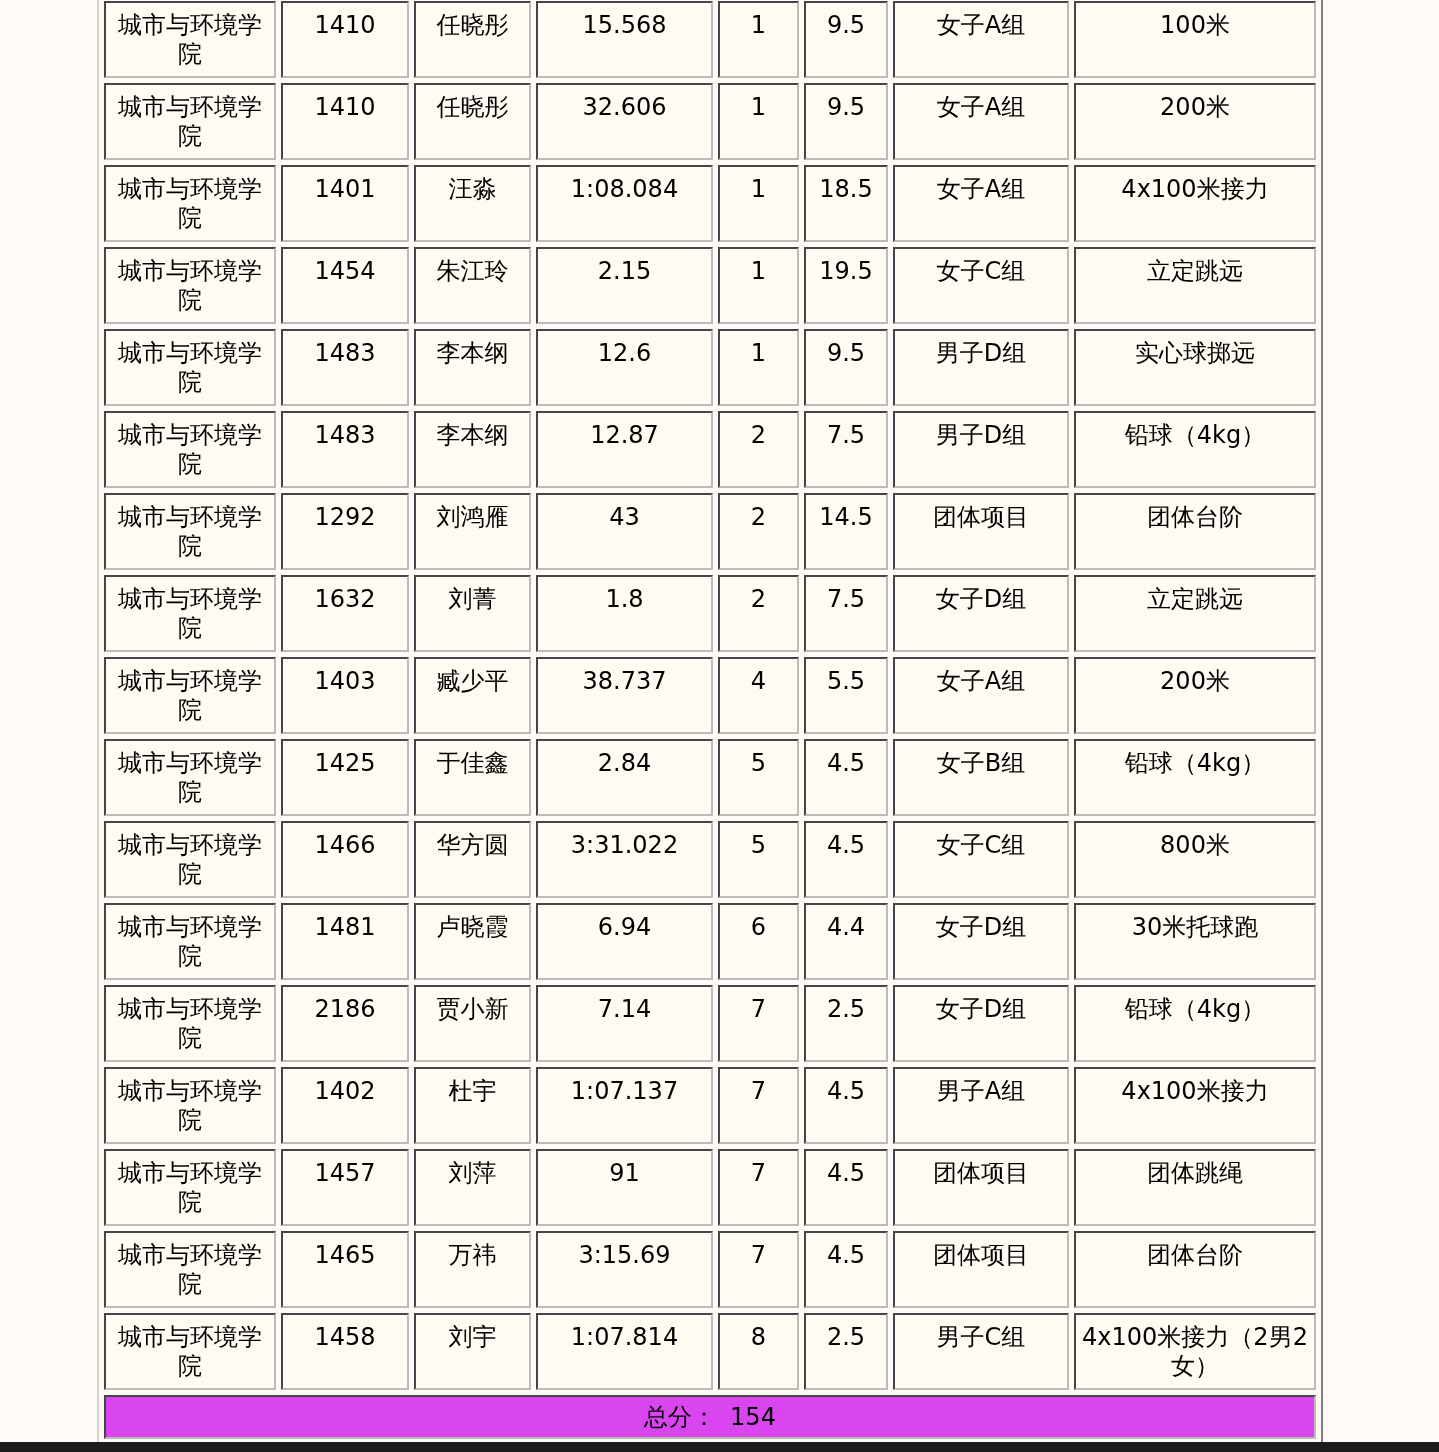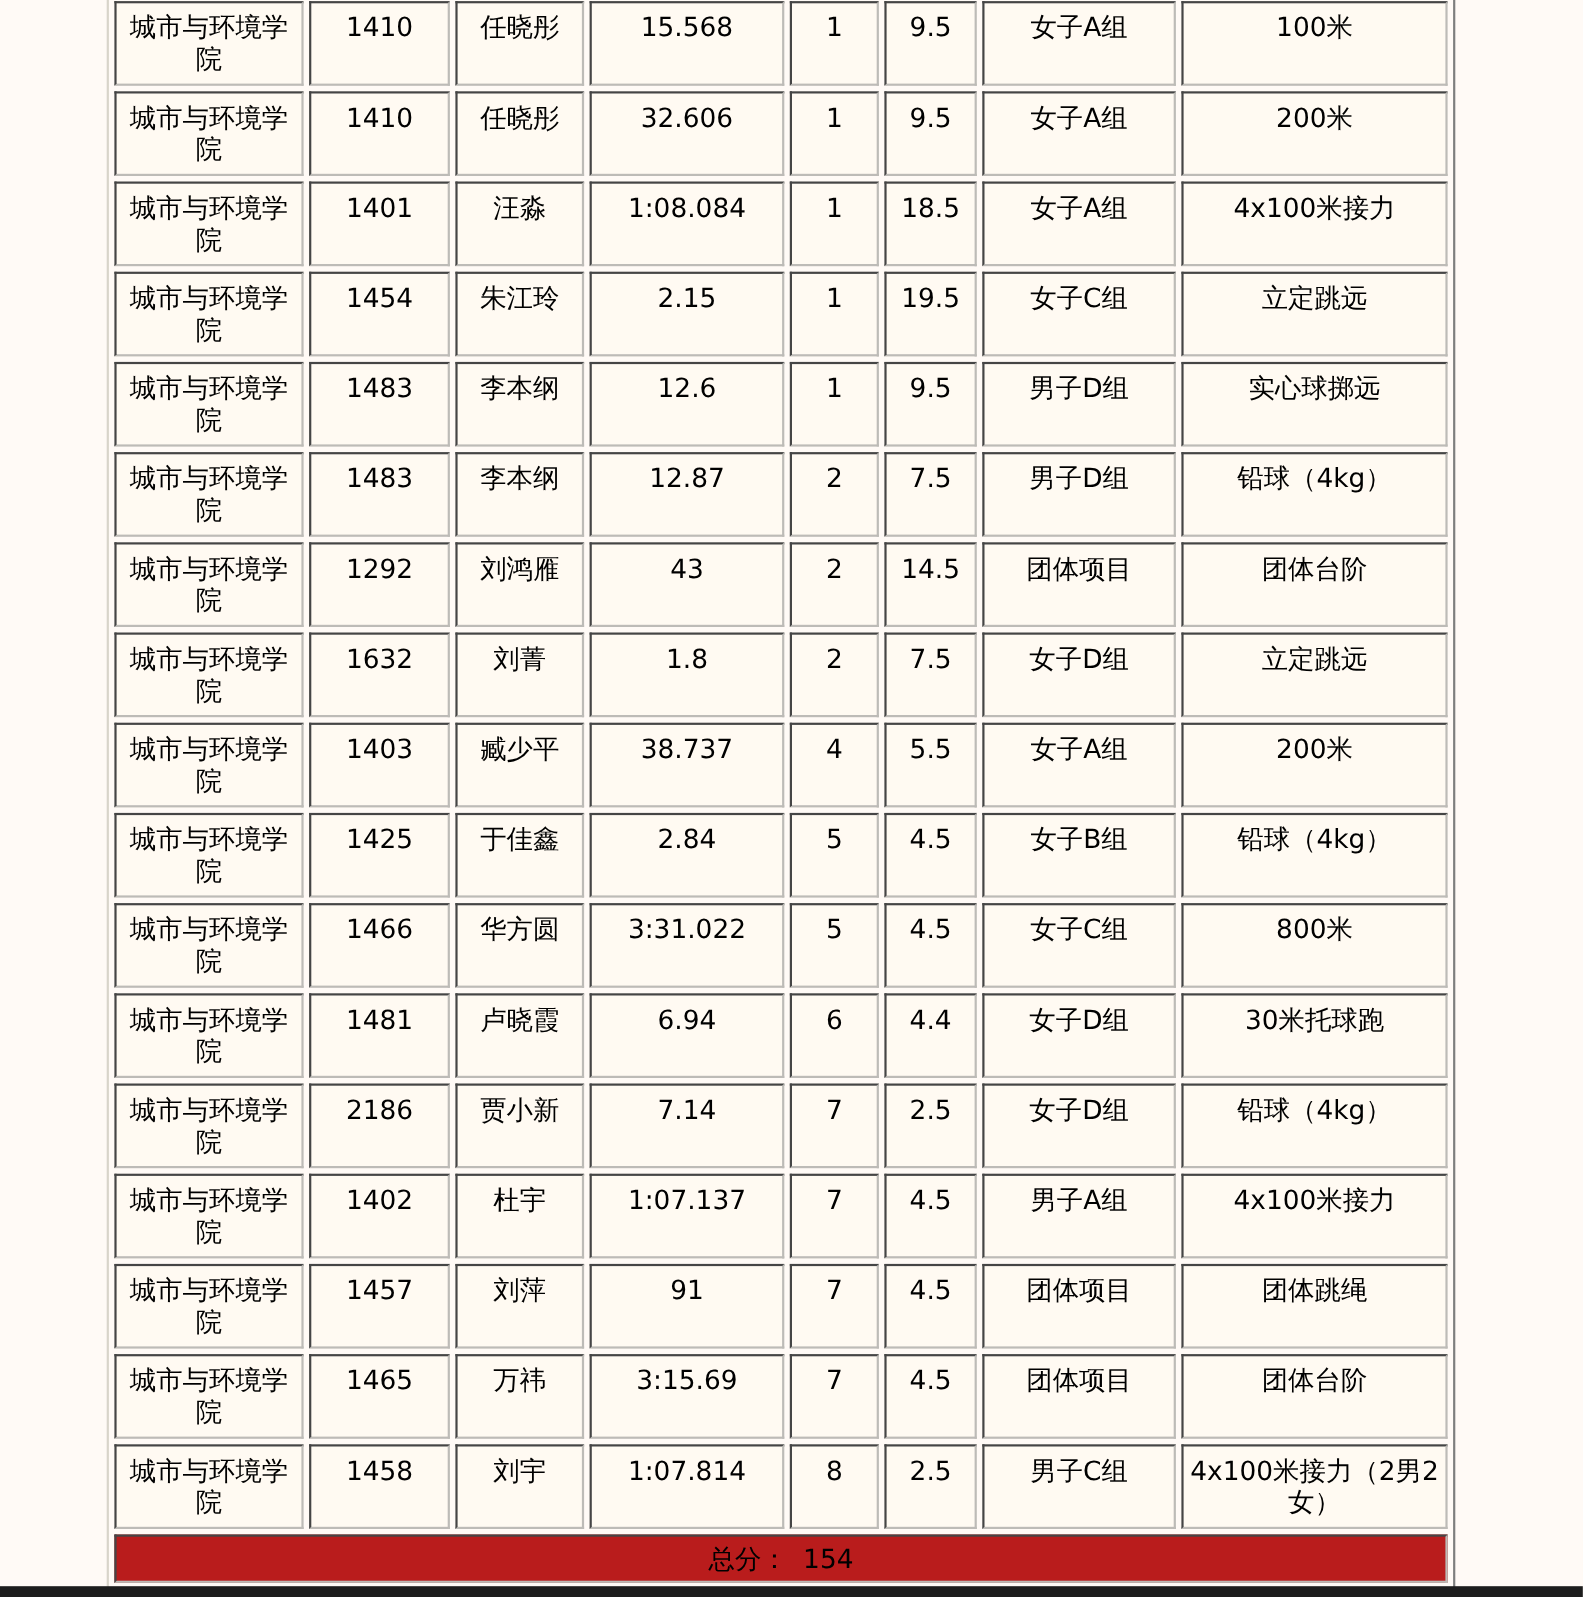--- a/index.html
+++ b/index.html
@@ -48,21 +48,21 @@
     text-align: center;
     vertical-align: baseline;
     font-size: 24px;
     line-height: 29px;
     word-break: break-all;
   }
   tfoot td.total-cell {
     height: 44px;
     padding: 0;
     vertical-align: middle;
-    background: #b91c1c;
+    background: #d946ef;
   }
   .total-value {
     display: inline-block;
     margin-left: 14px;
   }
   .bottom-bar {
     position: absolute;
     left: 0;
     bottom: 0;
     width: 100%;

